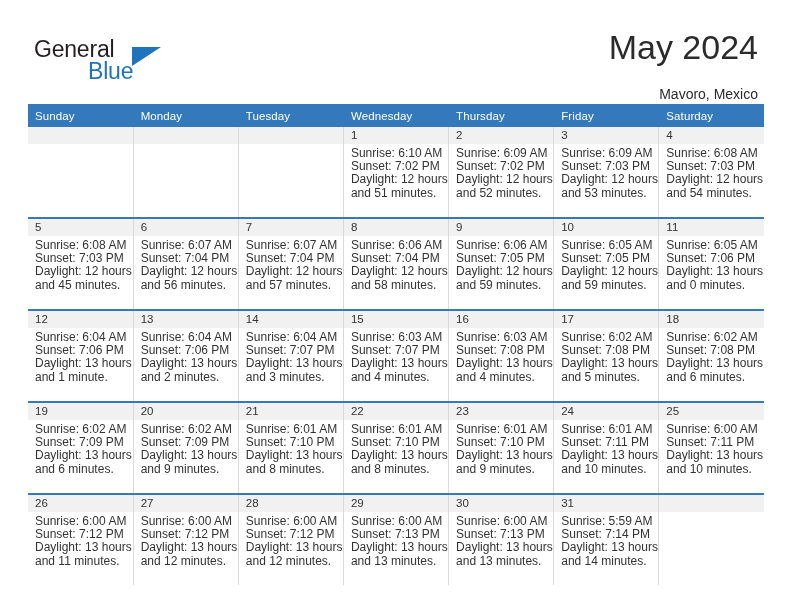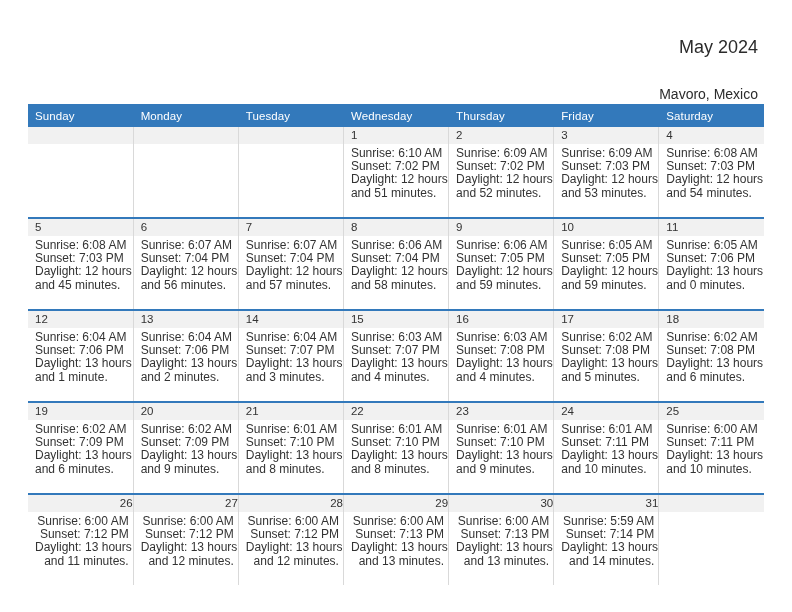--- a/index.html
+++ b/index.html
@@ -64,21 +64,21 @@
     border-bottom: 19px solid transparent;
   }
 
   .title-block {
     position: absolute;
     right: 34px;
     top: 31px;
     text-align: right;
   }
   .month-title {
-    font-size: 18px;
+    font-size: 34px;
     font-weight: normal;
     color: #2b2b2b;
     line-height: 32px;
     white-space: nowrap;
   }
   .location {
     font-size: 14px;
     color: #2b2b2b;
     line-height: 20px;
     margin-top: 21px;
@@ -110,21 +110,21 @@
   .calendar td {
     vertical-align: top;
     padding: 0;
     width: 105.14px;
     height: 90px;
     border-right: 1px solid #d9d9d9;
     border-bottom: 2px solid #3379bb;
     background: #ffffff;
   }
   .calendar td:last-child { border-right: none; }
-  .calendar tr:last-child td { border-bottom: none; text-align: right; }
+  .calendar tr:last-child td { border-bottom: none; }
 
   .cell-inner {
     position: relative;
     height: 90px;
     box-sizing: border-box;
   }
   .daynum-band {
     background: #f1f1f1;
     height: 17px;
     line-height: 17px;
@@ -144,20 +144,25 @@
   }
   .details div { white-space: nowrap; }
 </style>
 </head>
 <body>
 
 <div class="page">
 
   <div class="header">
 
+    <div class="brand">
+      <span class="brand-general">General</span>
+      <span class="brand-triangle"></span>
+      <span class="brand-blue">Blue</span>
+    </div>
 
     <div class="title-block">
       <div class="month-title">May 2024</div>
       <div class="location">Mavoro, Mexico</div>
     </div>
 
   </div>
 
   <table class="calendar">
     <thead>

